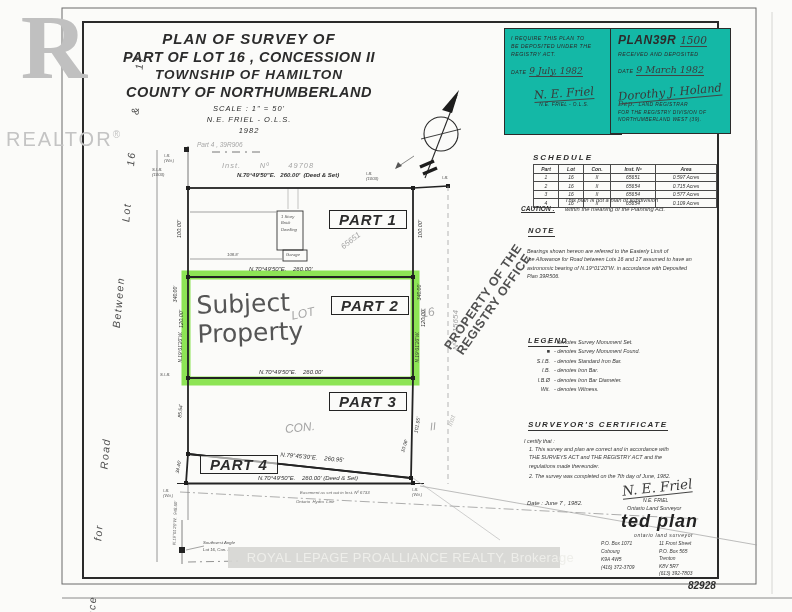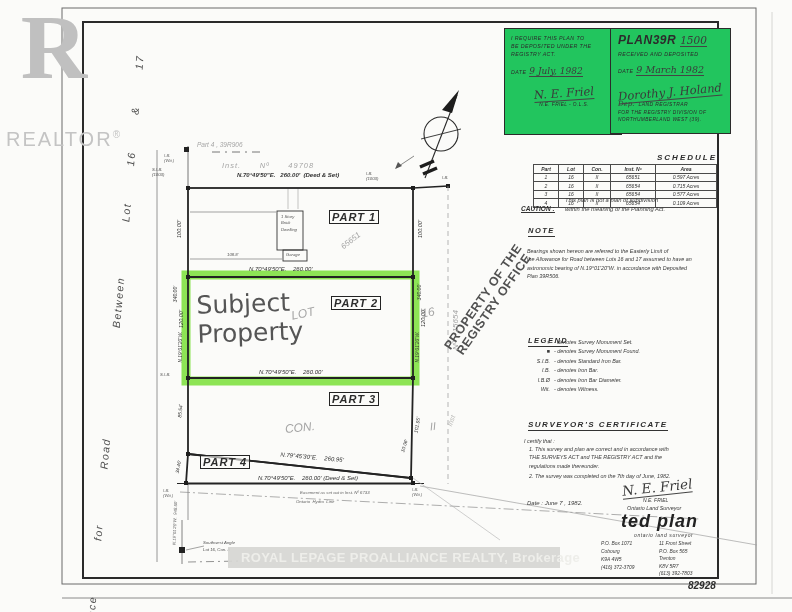--- a/index.html
+++ b/index.html
@@ -12,44 +12,44 @@
   .faint{color:#a5a5a5;}
   .vfaint{color:#b8b8b6;}
   
   .titleblock{left:110px;top:30px;width:278px;text-align:center;font-style:italic;}
   .t1{font-size:15px;font-weight:bold;letter-spacing:1px;}
   .t2{font-size:14.5px;font-weight:bold;letter-spacing:.5px;margin-top:2px;}
   .t3{font-size:13.5px;font-weight:bold;letter-spacing:1px;margin-top:2px;}
   .t4{font-size:14.5px;font-weight:bold;letter-spacing:.5px;margin-top:2px;}
   .tsmall{font-size:7.5px;margin-top:4px;letter-spacing:1px;}
   
-  .regbox{border:1.6px solid #2b2b2b;background:#22c55e;font-style:italic;}
+  .regbox{border:1.6px solid #2b2b2b;background:#14b8a6;font-style:italic;}
   .tinycaps{font-size:5.3px;letter-spacing:.4px;line-height:1.55;}
   .script{font-family:"DejaVu Serif",serif;font-style:italic;color:#3a3a3a;}
   .u{border-bottom:1px solid #444;}
   
   .sched{left:533px;top:153px;width:184px;font-style:italic;}
-  .sched .st{font-size:8px;font-weight:bold;letter-spacing:2px;text-align:right;margin-bottom:2px;}
+  .sched .st{font-size:8px;font-weight:bold;letter-spacing:2px;text-align:left;margin-bottom:2px;}
   table.grid{border-collapse:collapse;width:184px;}
   table.grid th,table.grid td{border:1px solid #4a4a4a;font-size:5px;font-style:italic;
     text-align:center;padding:.5px 1px;line-height:1.3;color:#333;}
   table.grid th{font-weight:bold;}
   
   .h-ul{font-size:7.5px;font-weight:bold;font-style:italic;letter-spacing:1.5px;
         border-bottom:1px solid #333;padding-bottom:1px;}
   .body-sm{font-size:5.4px;font-style:italic;line-height:1.55;color:#3a3a3a;}
   .legrow{display:flex;gap:4px;font-size:5.4px;font-style:italic;line-height:1.75;color:#3a3a3a;}
   .legsym{width:22px;text-align:right;}
   
-  .partbox{position:absolute;border:1.8px solid #232323;padding:0 2px;font-weight:bold;
-           font-style:italic;font-size:11px;letter-spacing:1px;background:rgba(251,251,249,.6);}
+  .partbox{position:absolute;border:1.8px solid #232323;padding:0 9px;font-weight:bold;
+           font-style:italic;font-size:15px;letter-spacing:1px;background:rgba(251,251,249,.6);}
   
   .wmbar{left:228px;top:547px;width:332px;height:21px;background:rgba(214,214,211,.92);
          display:flex;align-items:center;justify-content:center;}
-  .wmbar span{font-size:13px;font-weight:bold;color:#eeeeea;letter-spacing:.4px;white-space:nowrap;margin-left:33px;}
+  .wmbar span{font-size:13px;font-weight:normal;color:#eeeeea;letter-spacing:.4px;white-space:nowrap;margin-left:33px;}
   .realtor{left:6px;top:4px;width:96px;text-align:center;}
   .realtor .rglyph{font-size:92px;font-weight:bold;color:#c0c0c0;line-height:.95;
                    font-family:"Liberation Serif",serif;}
   .realtor .rword{font-size:20px;color:#c4c4c4;letter-spacing:2px;font-weight:400;margin-top:37px;}
   .hand{font-family:"DejaVu Sans",sans-serif;color:#555;}
 </style>
 </head>
 <body>
 
 <div class="page">
@@ -122,20 +122,29 @@
     <rect x="179" y="547" width="6" height="6" fill="#222"></rect>
     <line x1="186" y1="550" x2="204" y2="546" stroke="#666" stroke-width="0.6"></line>
     <line x1="188" y1="562" x2="242" y2="561" stroke="#666" stroke-width="0.7" stroke-dasharray="8 4 2 4"></line>
   </svg>
 
   <div class="abs realtor">
     <div class="rglyph">R</div>
     <div class="rword"><span>REALTOR</span><sup style="font-size:10px">®</sup></div>
   </div>
 
+  <div class="abs titleblock">
+    <div class="t1">PLAN  OF  SURVEY  OF</div>
+    <div class="t2">PART  OF  LOT 16 , CONCESSION II</div>
+    <div class="t3">TOWNSHIP  OF  HAMILTON</div>
+    <div class="t4">COUNTY  OF  NORTHUMBERLAND</div>
+    <div class="tsmall">SCALE : 1" = 50'</div>
+    <div class="tsmall" style="margin-top:2px">N.E. FRIEL  -  O.L.S.</div>
+    <div class="tsmall" style="margin-top:2px">1982</div>
+  </div>
 
   <div class="abs regbox" style="left:504px;top:28px;width:106px;height:100px;padding:5px 4px 0 6px">
     <div class="tinycaps pre">I REQUIRE THIS PLAN TO
 BE DEPOSITED UNDER THE
 REGISTRY ACT.</div>
     <div style="margin-top:7px;display:flex;align-items:baseline;gap:3px">
       <span class="tinycaps">DATE</span>
       <span class="script u" style="font-size:9px">9 July, 1982</span>
     </div>
     <div style="margin-top:6px;text-align:center">

